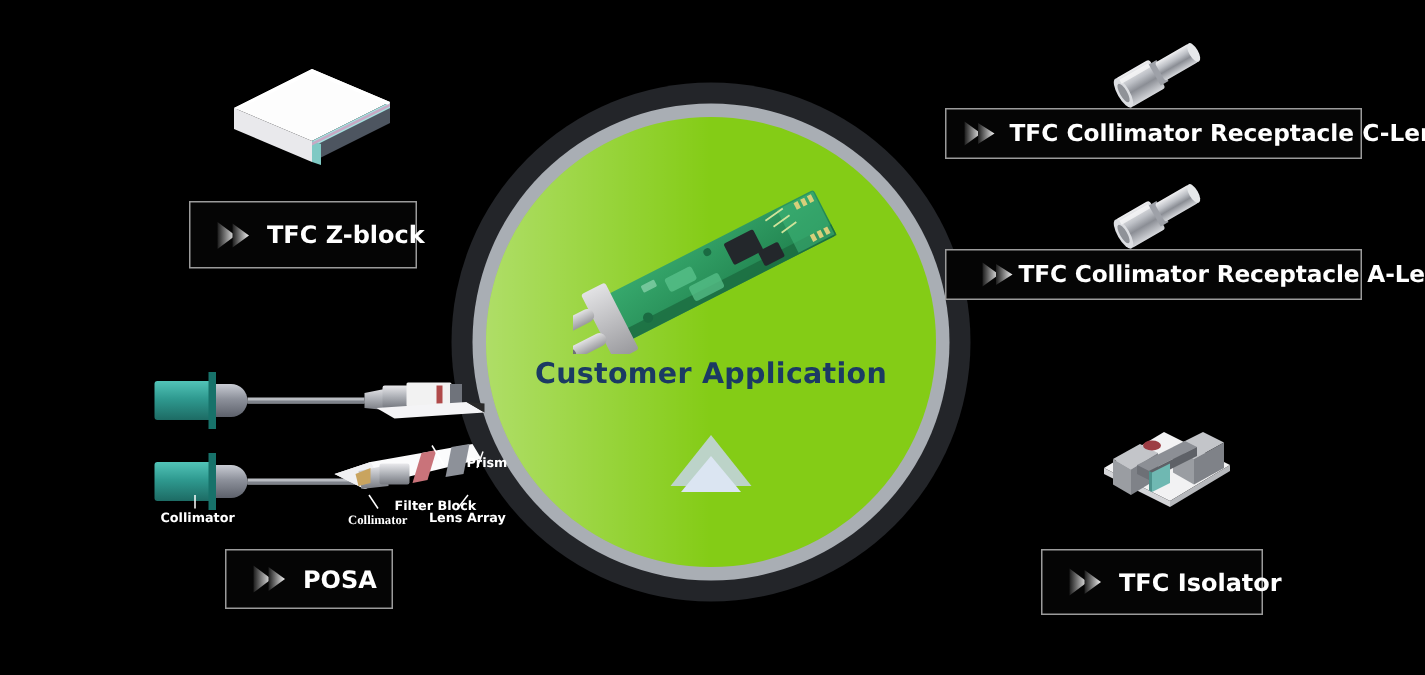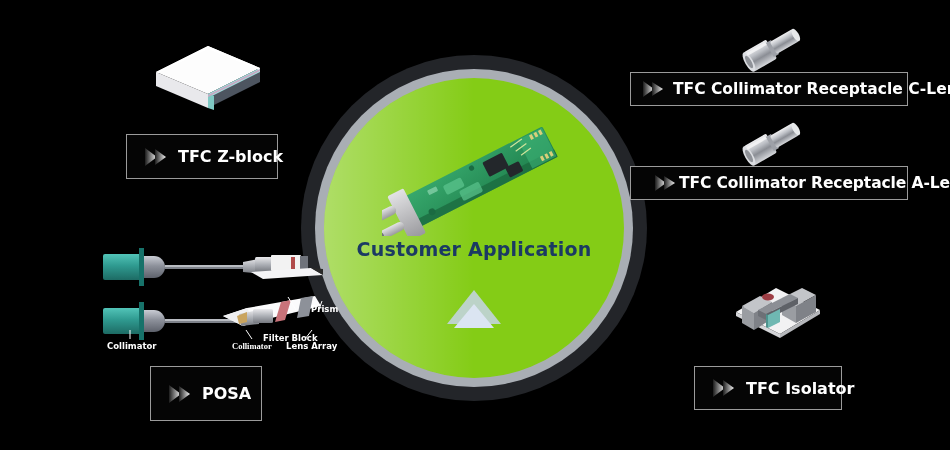--- a/index.html
+++ b/index.html
@@ -28,21 +28,21 @@
 
   
   .lbl{position:absolute;display:flex;align-items:center;border:1px solid #9b9b9b;
        background:#050505;box-sizing:border-box;}
   .lbl .txt{color:#fff;font-weight:700;font-family:"DejaVu Sans",sans-serif;white-space:nowrap;}
   .arw{flex:0 0 auto;position:relative;width:26px;height:22px;margin:0 9px 0 16px;}
   .arw svg{display:block;}
 
   #lbl-zblock{left:126px;top:134px;width:152px;height:45px;}
   #lbl-zblock .txt{font-size:16px;}
-  #lbl-posa{left:150px;top:366px;width:112px;height:55px;}
+  #lbl-posa{left:150px;top:366px;width:112px;height:40px;}
   #lbl-posa .txt{font-size:16px;}
   #lbl-clens{left:630px;top:72px;width:278px;height:34px;}
   #lbl-clens .txt{font-size:15.5px;}
   #lbl-clens .arw{margin:0 6px 0 10px;}
   #lbl-alens{left:630px;top:166px;width:278px;height:34px;}
   #lbl-alens .txt{font-size:15.5px;letter-spacing:-.1px;}
   #lbl-alens .arw{margin:0 0 0 22px;}
   #lbl-isolator{left:694px;top:366px;width:148px;height:44px;text-align:right;}
   #lbl-isolator .txt{font-size:16px;}
 

